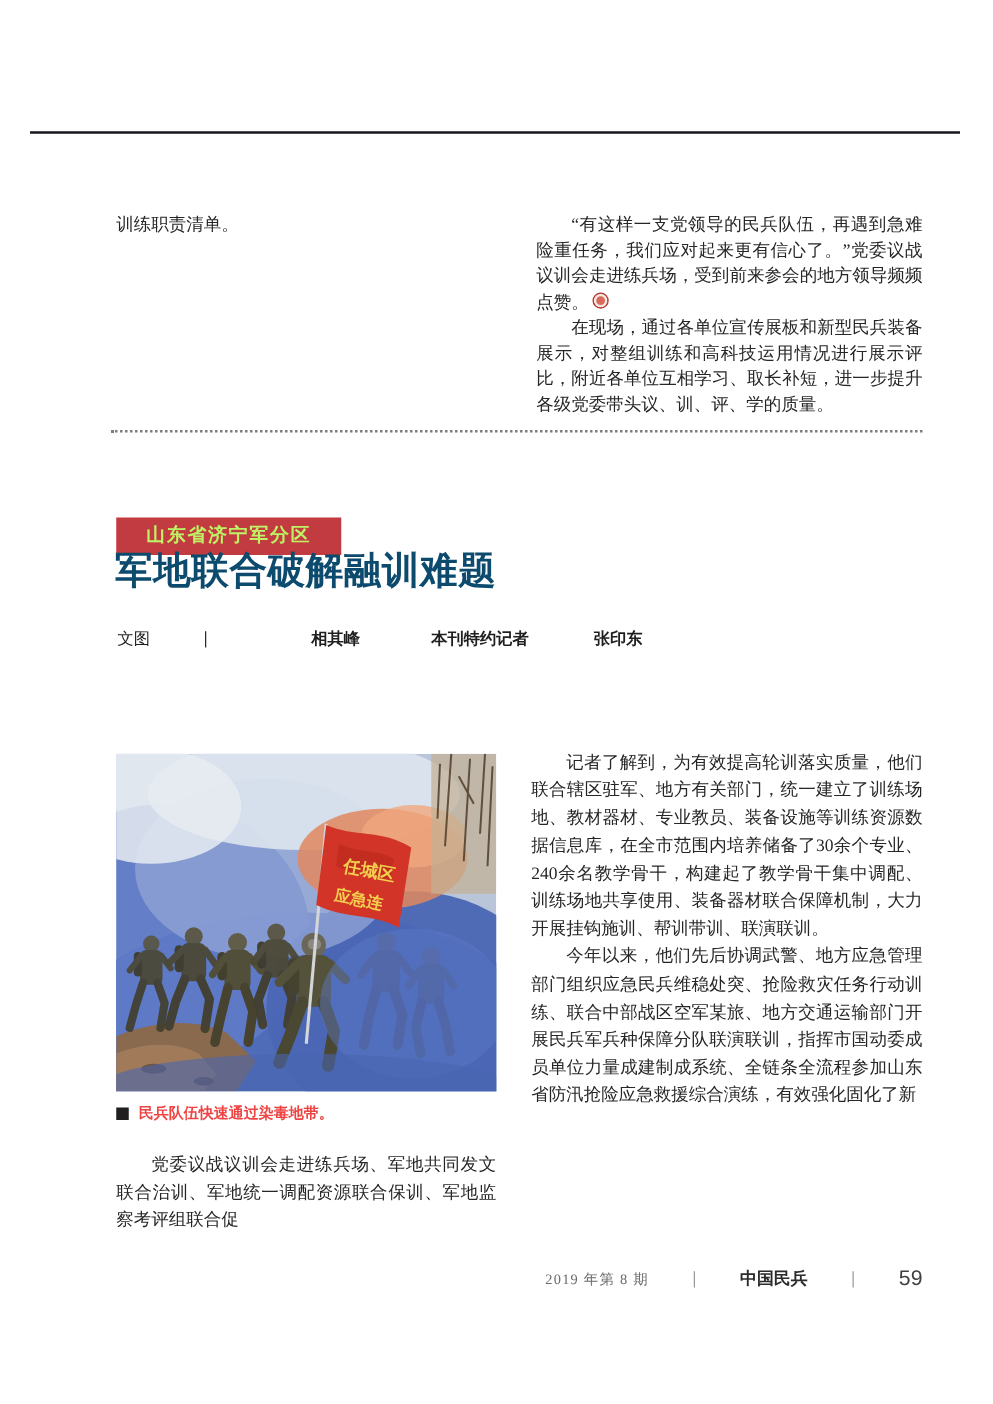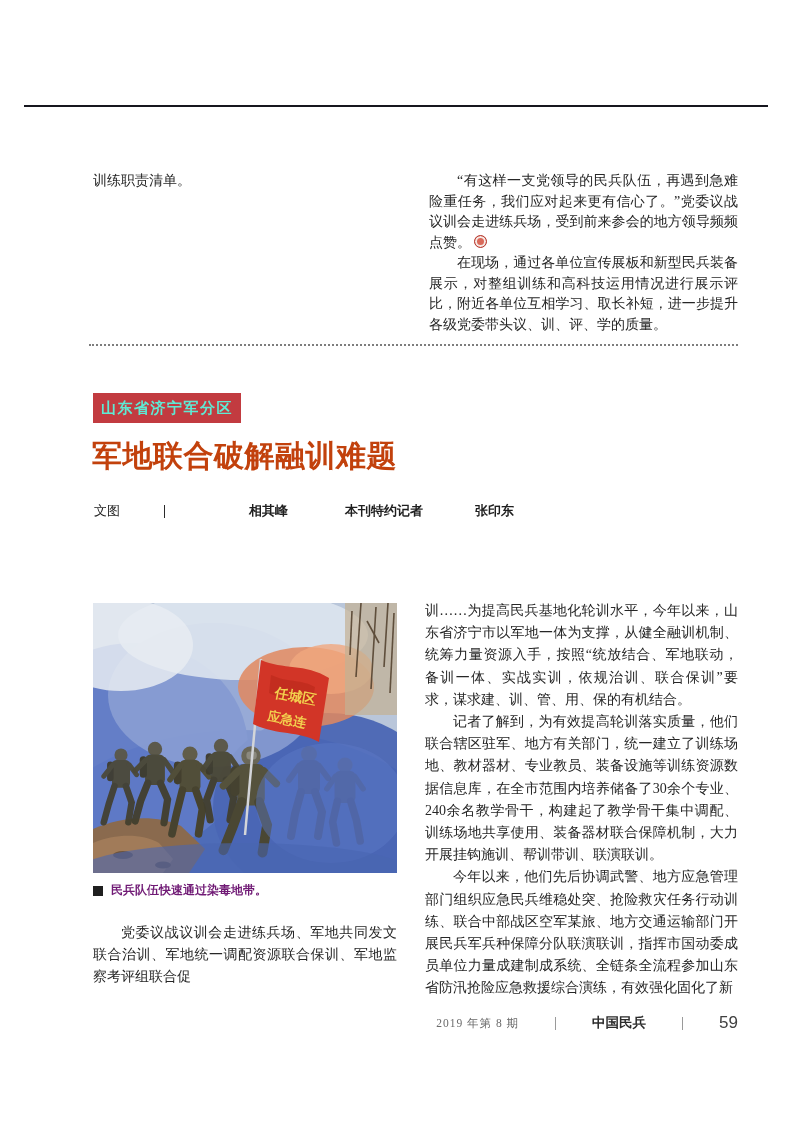--- a/index.html
+++ b/index.html
@@ -14,43 +14,43 @@
          font-size:14px;line-height:20.5px;}
   .intro .col{flex:1;min-width:0;}
   .intro .col p + p{margin-top:0;}
 
   .endmark{display:inline-block;width:11px;height:11px;border-radius:50%;
            border:1px solid #b5392f;background:#d96a5a;box-shadow:inset 0 0 0 2px #f6e8e4;
            vertical-align:-1px;margin-left:3px;}
 
   .sep-dotted{position:absolute;left:89px;top:344px;width:649px;height:0;border-top:2px dotted #7d7d7d;}
 
-  .badge{position:absolute;left:93px;top:393px;height:30px;line-height:30px;padding:0 8px;
-         background:#c23b40;color:#5eead4;font-family:"Liberation Sans","DejaVu Sans",sans-serif;
+  .badge{position:absolute;left:93px;top:414px;height:30px;line-height:30px;padding:0 24px;
+         background:#c23b40;color:#bef264;font-family:"Liberation Sans","DejaVu Sans",sans-serif;
          font-weight:700;font-size:15px;letter-spacing:1.5px;}
 
   .title{position:absolute;left:92px;top:436px;margin:0;
          font-family:"Liberation Sans","DejaVu Sans",sans-serif;
-         font-size:30px;font-weight:700;color:#c2410c;letter-spacing:0.5px;}
+         font-size:30px;font-weight:700;color:#0c4a6e;letter-spacing:0.5px;}
 
   .byline{position:absolute;left:94px;top:502px;display:flex;align-items:center;font-size:13px;color:#1f1f1f;gap:37px;}
   .byline .prefix{font-family:"Liberation Serif","DejaVu Serif",serif;}
   .byline .bar{width:1px;height:13px;background:#2a2a2a;margin:0 7px;}
   .byline .name,.byline .role{font-family:"Liberation Sans","DejaVu Sans",sans-serif;font-weight:700;margin-left:40px;}
   .byline .role{margin-left:20px;}
   .byline .name2{margin-left:15px;}
 
   .main{position:absolute;left:93px;top:600px;width:645px;display:flex;gap:28px;}
   .col-left{width:304px;flex:none;}
   .col-right{flex:1;min-width:0;font-size:14px;line-height:22.2px;}
   .photo-fig{margin:0;}
   .photo{display:block;width:304px;height:270px;margin-top:3px;}
   .caption{margin-top:9px;display:flex;align-items:center;gap:8px;
            font-family:"Liberation Sans","DejaVu Sans",sans-serif;
-           font-size:12px;font-weight:700;color:#701a75;}
+           font-size:12px;font-weight:700;color:#ef4444;}
   .caption .sq{width:10px;height:10px;background:#1f1f1f;flex:none;}
   .col-left .body-para{margin-top:23px;font-size:14px;line-height:22px;}
 
   .footer{position:absolute;top:1013px;right:56px;display:flex;align-items:center;gap:27px;}
   .footer .issue{font-size:11.5px;color:#6a6a6a;letter-spacing:1px;}
   .footer .fdiv{width:1px;height:13px;background:#9a9a9a;margin:0 9px;}
   .footer .mag{font-size:13.5px;font-weight:700;color:#2b2b2b;
                font-family:"Liberation Sans","DejaVu Sans",sans-serif;}
   .footer .pn{font-size:17px;color:#404040;font-family:"Liberation Sans","DejaVu Sans",sans-serif;}
 </style>
@@ -179,21 +179,20 @@
         </svg>
         <figcaption class="caption">
           <span class="sq"></span>
           <span>民兵队伍快速通过染毒地带。</span>
         </figcaption>
       </figure>
       <p class="indent body-para">党委议战议训会走进练兵场、军地共同发文联合治训、军地统一调配资源联合保训、军地监察考评组联合促</p>
     </div>
 
     <div class="col-right">
-      <p>训……为提高民兵基地化轮训水平，今年以来，山东省济宁市以军地一体为支撑，从健全融训机制、统筹力量资源入手，按照“统放结合、军地联动，备训一体、实战实训，依规治训、联合保训”要求，谋求建、训、管、用、保的有机结合。</p>
       <p class="indent">记者了解到，为有效提高轮训落实质量，他们联合辖区驻军、地方有关部门，统一建立了训练场地、教材器材、专业教员、装备设施等训练资源数据信息库，在全市范围内培养储备了30余个专业、240余名教学骨干，构建起了教学骨干集中调配、训练场地共享使用、装备器材联合保障机制，大力开展挂钩施训、帮训带训、联演联训。</p>
       <p class="indent">今年以来，他们先后协调武警、地方应急管理部门组织应急民兵维稳处突、抢险救灾任务行动训练、联合中部战区空军某旅、地方交通运输部门开展民兵军兵种保障分队联演联训，指挥市国动委成员单位力量成建制成系统、全链条全流程参加山东省防汛抢险应急救援综合演练，有效强化固化了新</p>
     </div>
   </section>
 
   <footer class="footer">
     <span class="issue">2019 年第 8 期</span>
     <span class="fdiv"></span>
     <span class="mag">中国民兵</span>
     <span class="fdiv"></span>

